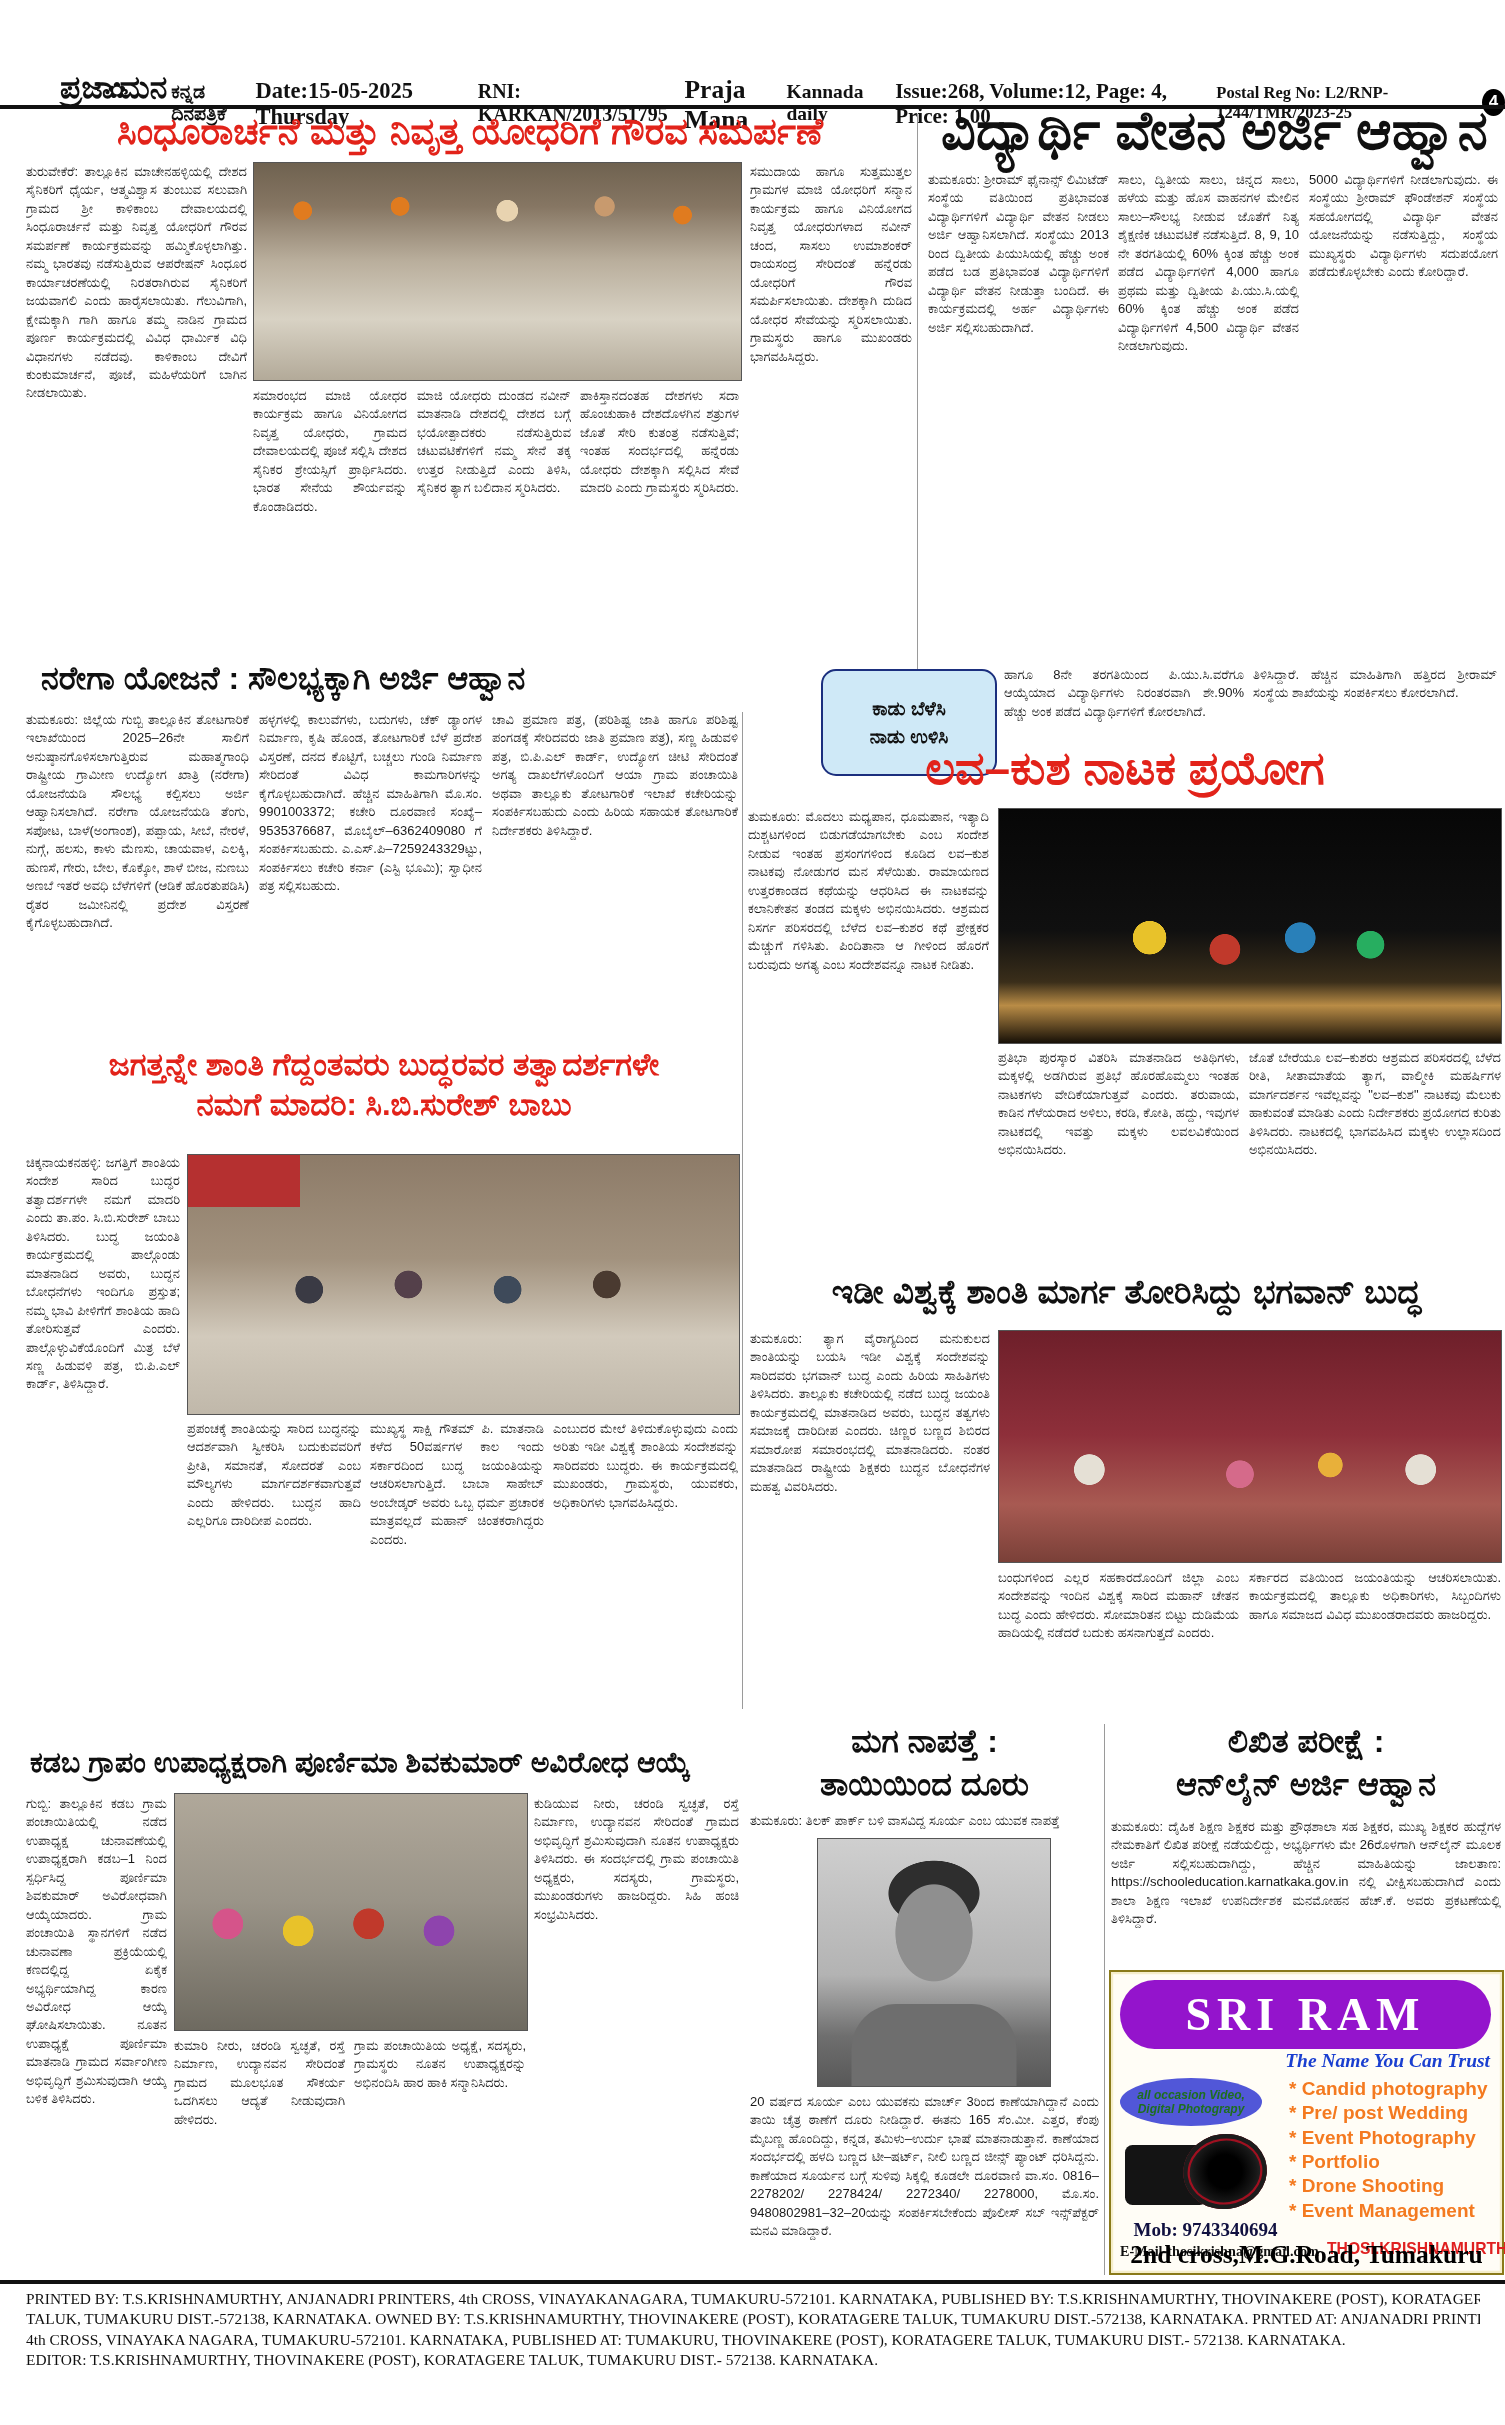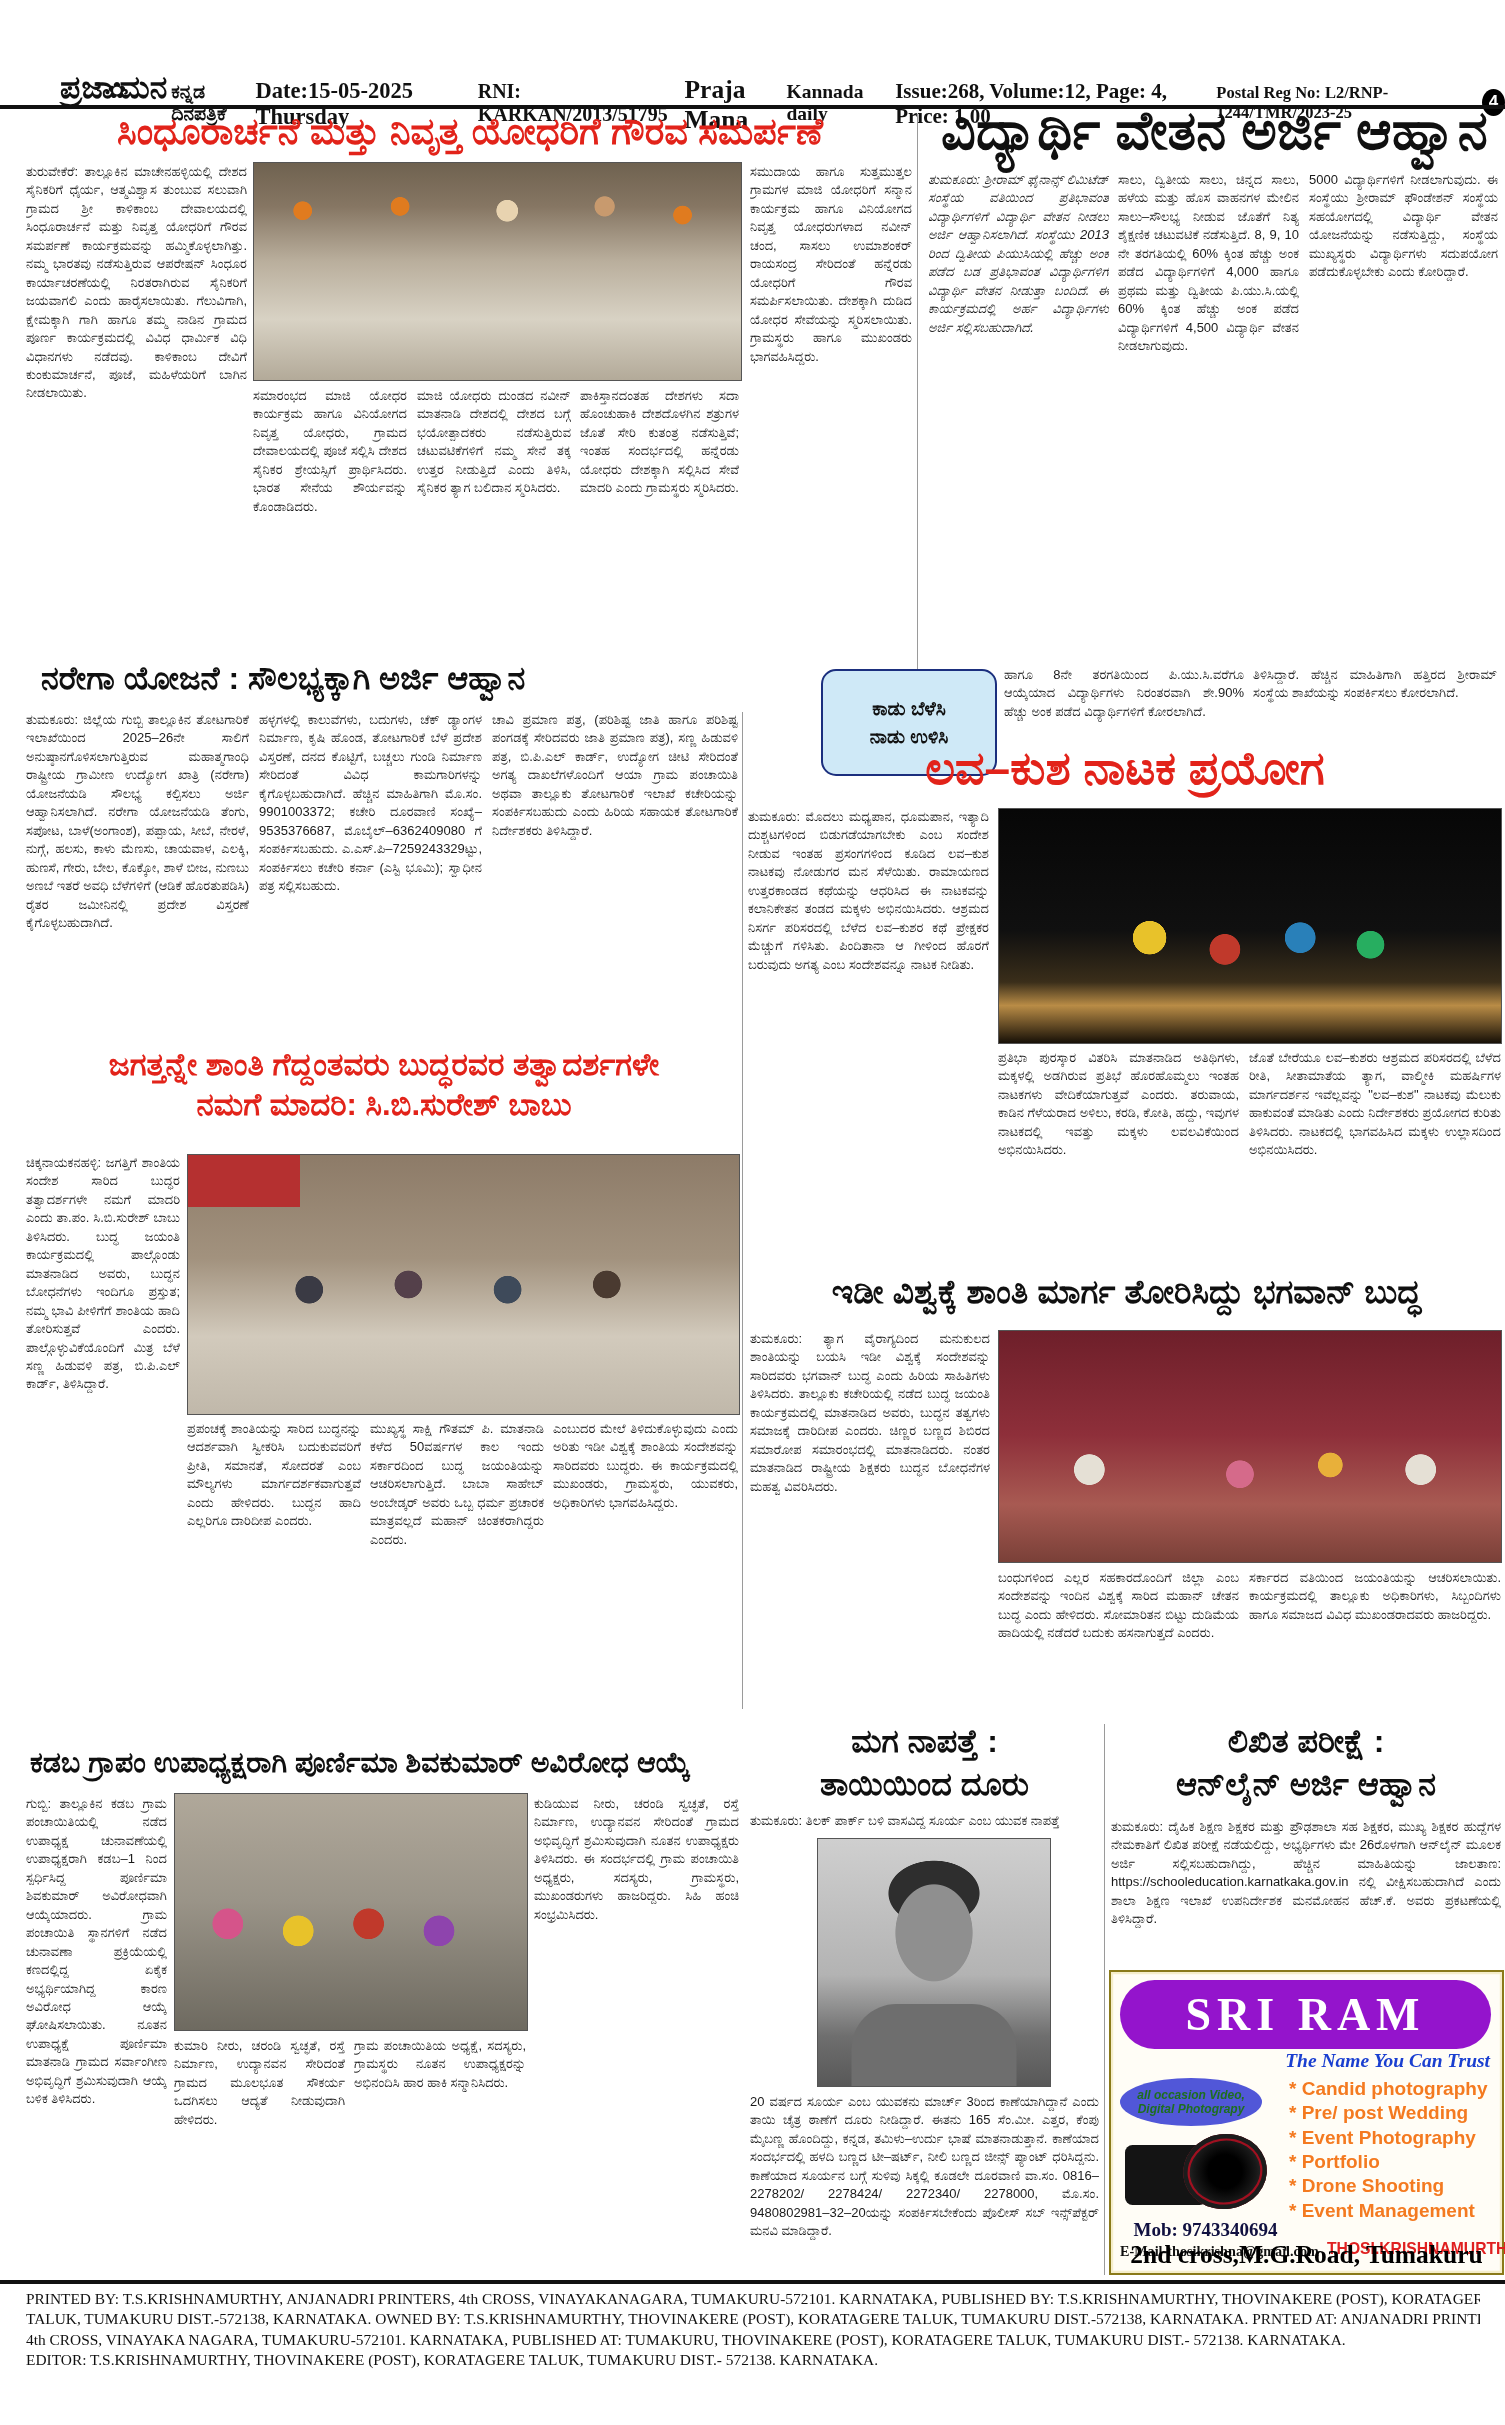--- a/index.html
+++ b/index.html
@@ -122,21 +122,21 @@
   <div class="abs body" style="left:26px;top:163px;width:221px;height:491px;">ತುರುವೇಕೆರೆ: ತಾಲ್ಲೂಕಿನ ಮಾಚೇನಹಳ್ಳಿಯಲ್ಲಿ ದೇಶದ ಸೈನಿಕರಿಗೆ ಧೈರ್ಯ, ಆತ್ಮವಿಶ್ವಾಸ ತುಂಬುವ ಸಲುವಾಗಿ ಗ್ರಾಮದ ಶ್ರೀ ಕಾಳಿಕಾಂಬ ದೇವಾಲಯದಲ್ಲಿ ಸಿಂಧೂರಾರ್ಚನೆ ಮತ್ತು ನಿವೃತ್ತ ಯೋಧರಿಗೆ ಗೌರವ ಸಮರ್ಪಣೆ ಕಾರ್ಯಕ್ರಮವನ್ನು ಹಮ್ಮಿಕೊಳ್ಳಲಾಗಿತ್ತು. ನಮ್ಮ ಭಾರತವು ನಡೆಸುತ್ತಿರುವ ಆಪರೇಷನ್ ಸಿಂಧೂರ ಕಾರ್ಯಾಚರಣೆಯಲ್ಲಿ ನಿರತರಾಗಿರುವ ಸೈನಿಕರಿಗೆ ಜಯವಾಗಲಿ ಎಂದು ಹಾರೈಸಲಾಯಿತು. ಗೆಲುವಿಗಾಗಿ, ಕ್ಷೇಮಕ್ಕಾಗಿ ಗಾಗಿ ಹಾಗೂ ತಮ್ಮ ನಾಡಿನ ಗ್ರಾಮದ ಪೂರ್ಣ ಕಾರ್ಯಕ್ರಮದಲ್ಲಿ ವಿವಿಧ ಧಾರ್ಮಿಕ ವಿಧಿ ವಿಧಾನಗಳು ನಡೆದವು. ಕಾಳಿಕಾಂಬ ದೇವಿಗೆ ಕುಂಕುಮಾರ್ಚನೆ, ಪೂಜೆ, ಮಹಿಳೆಯರಿಗೆ ಬಾಗಿನ ನೀಡಲಾಯಿತು.</div>
   <div class="abs photo photo1" style="left:253px;top:162px;width:487px;height:217px;"></div>
   <div class="abs body" style="left:750px;top:163px;width:162px;height:491px;">ಸಮುದಾಯ ಹಾಗೂ ಸುತ್ತಮುತ್ತಲ ಗ್ರಾಮಗಳ ಮಾಜಿ ಯೋಧರಿಗೆ ಸನ್ಮಾನ ಕಾರ್ಯಕ್ರಮ ಹಾಗೂ ವಿನಿಯೋಗದ ನಿವೃತ್ತ ಯೋಧರುಗಳಾದ ನವೀನ್ ಚಂದ, ಸಾಸಲು ಉಮಾಶಂಕರ್ ರಾಯಸಂದ್ರ ಸೇರಿದಂತೆ ಹನ್ನೆರಡು ಯೋಧರಿಗೆ ಗೌರವ ಸಮರ್ಪಿಸಲಾಯಿತು. ದೇಶಕ್ಕಾಗಿ ದುಡಿದ ಯೋಧರ ಸೇವೆಯನ್ನು ಸ್ಮರಿಸಲಾಯಿತು. ಗ್ರಾಮಸ್ಥರು ಹಾಗೂ ಮುಖಂಡರು ಭಾಗವಹಿಸಿದ್ದರು.</div>
   <div class="abs body" style="left:253px;top:387px;width:154px;height:270px;">ಸಮಾರಂಭದ ಮಾಜಿ ಯೋಧರ ಕಾರ್ಯಕ್ರಮ ಹಾಗೂ ವಿನಿಯೋಗದ ನಿವೃತ್ತ ಯೋಧರು, ಗ್ರಾಮದ ದೇವಾಲಯದಲ್ಲಿ ಪೂಜೆ ಸಲ್ಲಿಸಿ ದೇಶದ ಸೈನಿಕರ ಶ್ರೇಯಸ್ಸಿಗೆ ಪ್ರಾರ್ಥಿಸಿದರು. ಭಾರತ ಸೇನೆಯ ಶೌರ್ಯವನ್ನು ಕೊಂಡಾಡಿದರು.</div>
   <div class="abs body" style="left:417px;top:387px;width:154px;height:270px;">ಮಾಜಿ ಯೋಧರು ದುಂಡದ ನವೀನ್ ಮಾತನಾಡಿ ದೇಶದಲ್ಲಿ ದೇಶದ ಬಗ್ಗೆ ಭಯೋತ್ಪಾದಕರು ನಡೆಸುತ್ತಿರುವ ಚಟುವಟಿಕೆಗಳಿಗೆ ನಮ್ಮ ಸೇನೆ ತಕ್ಕ ಉತ್ತರ ನೀಡುತ್ತಿದೆ ಎಂದು ತಿಳಿಸಿ, ಸೈನಿಕರ ತ್ಯಾಗ ಬಲಿದಾನ ಸ್ಮರಿಸಿದರು.</div>
   <div class="abs body" style="left:580px;top:387px;width:159px;height:270px;">ಪಾಕಿಸ್ತಾನದಂತಹ ದೇಶಗಳು ಸದಾ ಹೊಂಚುಹಾಕಿ ದೇಶದೊಳಗಿನ ಶತ್ರುಗಳ ಜೊತೆ ಸೇರಿ ಕುತಂತ್ರ ನಡೆಸುತ್ತಿವೆ; ಇಂತಹ ಸಂದರ್ಭದಲ್ಲಿ ಹನ್ನೆರಡು ಯೋಧರು ದೇಶಕ್ಕಾಗಿ ಸಲ್ಲಿಸಿದ ಸೇವೆ ಮಾದರಿ ಎಂದು ಗ್ರಾಮಸ್ಥರು ಸ್ಮರಿಸಿದರು.</div>
 
   <div class="abs rule-v" style="left:917px;top:114px;height:585px;"></div>
 
   <div class="abs hl-black" style="left:926px;top:101px;width:577px;font-size:54px;">ವಿದ್ಯಾರ್ಥಿ ವೇತನ ಅರ್ಜಿ ಆಹ್ವಾನ</div>
-  <div class="abs body" style="left:928px;top:171px;width:181px;height:487px;font-style:italic;">ತುಮಕೂರು: ಶ್ರೀರಾಮ್ ಫೈನಾನ್ಸ್ ಲಿಮಿಟೆಡ್ ಸಂಸ್ಥೆಯ ವತಿಯಿಂದ ಪ್ರತಿಭಾವಂತ ವಿದ್ಯಾರ್ಥಿಗಳಿಗೆ ವಿದ್ಯಾರ್ಥಿ ವೇತನ ನೀಡಲು ಅರ್ಜಿ ಆಹ್ವಾನಿಸಲಾಗಿದೆ. ಸಂಸ್ಥೆಯು 2013 ರಿಂದ ದ್ವಿತೀಯ ಪಿಯುಸಿಯಲ್ಲಿ ಹೆಚ್ಚು ಅಂಕ ಪಡೆದ ಬಡ ಪ್ರತಿಭಾವಂತ ವಿದ್ಯಾರ್ಥಿಗಳಿಗೆ ವಿದ್ಯಾರ್ಥಿ ವೇತನ ನೀಡುತ್ತಾ ಬಂದಿದೆ. ಈ ಕಾರ್ಯಕ್ರಮದಲ್ಲಿ ಅರ್ಹ ವಿದ್ಯಾರ್ಥಿಗಳು ಅರ್ಜಿ ಸಲ್ಲಿಸಬಹುದಾಗಿದೆ.</div>
+  <div class="abs body" style="left:928px;top:171px;width:181px;height:487px;">ತುಮಕೂರು: ಶ್ರೀರಾಮ್ ಫೈನಾನ್ಸ್ ಲಿಮಿಟೆಡ್ ಸಂಸ್ಥೆಯ ವತಿಯಿಂದ ಪ್ರತಿಭಾವಂತ ವಿದ್ಯಾರ್ಥಿಗಳಿಗೆ ವಿದ್ಯಾರ್ಥಿ ವೇತನ ನೀಡಲು ಅರ್ಜಿ ಆಹ್ವಾನಿಸಲಾಗಿದೆ. ಸಂಸ್ಥೆಯು 2013 ರಿಂದ ದ್ವಿತೀಯ ಪಿಯುಸಿಯಲ್ಲಿ ಹೆಚ್ಚು ಅಂಕ ಪಡೆದ ಬಡ ಪ್ರತಿಭಾವಂತ ವಿದ್ಯಾರ್ಥಿಗಳಿಗೆ ವಿದ್ಯಾರ್ಥಿ ವೇತನ ನೀಡುತ್ತಾ ಬಂದಿದೆ. ಈ ಕಾರ್ಯಕ್ರಮದಲ್ಲಿ ಅರ್ಹ ವಿದ್ಯಾರ್ಥಿಗಳು ಅರ್ಜಿ ಸಲ್ಲಿಸಬಹುದಾಗಿದೆ.</div>
   <div class="abs body" style="left:1118px;top:171px;width:181px;height:487px;">ಸಾಲು, ದ್ವಿತೀಯ ಸಾಲು, ಚಿನ್ನದ ಸಾಲು, ಹಳೆಯ ಮತ್ತು ಹೊಸ ವಾಹನಗಳ ಮೇಲಿನ ಸಾಲು–ಸೌಲಭ್ಯ ನೀಡುವ ಜೊತೆಗೆ ನಿತ್ಯ ಶೈಕ್ಷಣಿಕ ಚಟುವಟಿಕೆ ನಡೆಸುತ್ತಿದೆ. 8, 9, 10 ನೇ ತರಗತಿಯಲ್ಲಿ 60% ಕ್ಕಿಂತ ಹೆಚ್ಚು ಅಂಕ ಪಡೆದ ವಿದ್ಯಾರ್ಥಿಗಳಿಗೆ 4,000 ಹಾಗೂ ಪ್ರಥಮ ಮತ್ತು ದ್ವಿತೀಯ ಪಿ.ಯು.ಸಿ.ಯಲ್ಲಿ 60% ಕ್ಕಿಂತ ಹೆಚ್ಚು ಅಂಕ ಪಡೆದ ವಿದ್ಯಾರ್ಥಿಗಳಿಗೆ 4,500 ವಿದ್ಯಾರ್ಥಿ ವೇತನ ನೀಡಲಾಗುವುದು.</div>
   <div class="abs body" style="left:1309px;top:171px;width:189px;height:487px;">5000 ವಿದ್ಯಾರ್ಥಿಗಳಿಗೆ ನೀಡಲಾಗುವುದು. ಈ ಸಂಸ್ಥೆಯು ಶ್ರೀರಾಮ್ ಫೌಂಡೇಶನ್ ಸಂಸ್ಥೆಯ ಸಹಯೋಗದಲ್ಲಿ ವಿದ್ಯಾರ್ಥಿ ವೇತನ ಯೋಜನೆಯನ್ನು ನಡೆಸುತ್ತಿದ್ದು, ಸಂಸ್ಥೆಯ ಮುಖ್ಯಸ್ಥರು ವಿದ್ಯಾರ್ಥಿಗಳು ಸದುಪಯೋಗ ಪಡೆದುಕೊಳ್ಳಬೇಕು ಎಂದು ಕೋರಿದ್ದಾರೆ.</div>
   <div class="abs body" style="left:1004px;top:666px;width:240px;height:73px;">ಹಾಗೂ 8ನೇ ತರಗತಿಯಿಂದ ಪಿ.ಯು.ಸಿ.ವರೆಗೂ ಆಯ್ಕೆಯಾದ ವಿದ್ಯಾರ್ಥಿಗಳು ನಿರಂತರವಾಗಿ ಶೇ.90% ಹೆಚ್ಚು ಅಂಕ ಪಡೆದ ವಿದ್ಯಾರ್ಥಿಗಳಿಗೆ ಕೋರಲಾಗಿದೆ.</div>
   <div class="abs body" style="left:1253px;top:666px;width:244px;height:73px;">ತಿಳಿಸಿದ್ದಾರೆ. ಹೆಚ್ಚಿನ ಮಾಹಿತಿಗಾಗಿ ಹತ್ತಿರದ ಶ್ರೀರಾಮ್ ಸಂಸ್ಥೆಯ ಶಾಖೆಯನ್ನು ಸಂಪರ್ಕಿಸಲು ಕೋರಲಾಗಿದೆ.</div>
 
   <div class="abs eco" style="left:821px;top:669px;width:172px;height:103px;">
     <span>ಕಾಡು ಬೆಳೆಸಿ</span>
     <span>ನಾಡು ಉಳಿಸಿ</span>
   </div>
 

